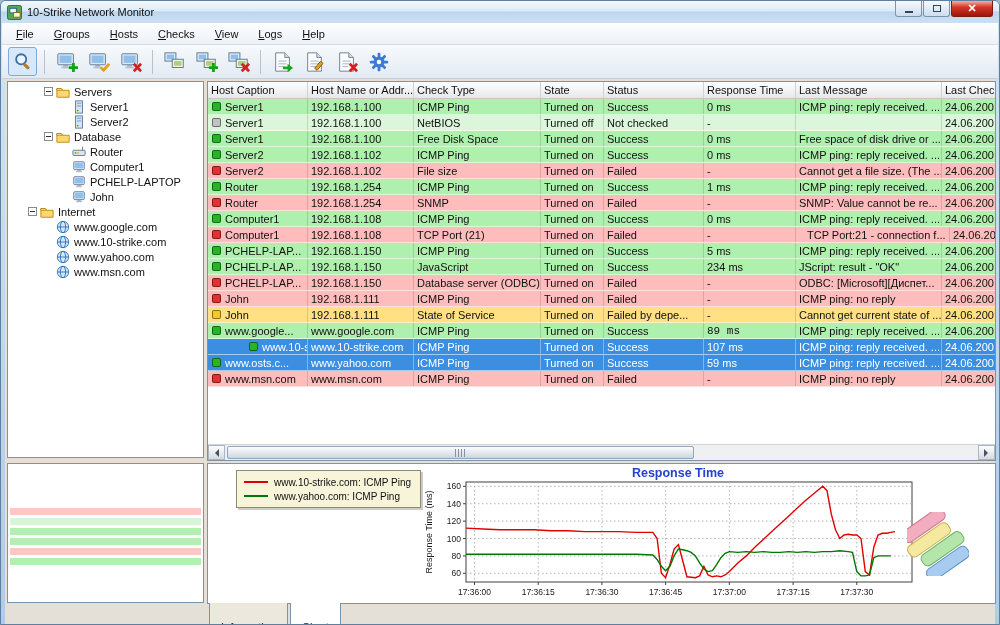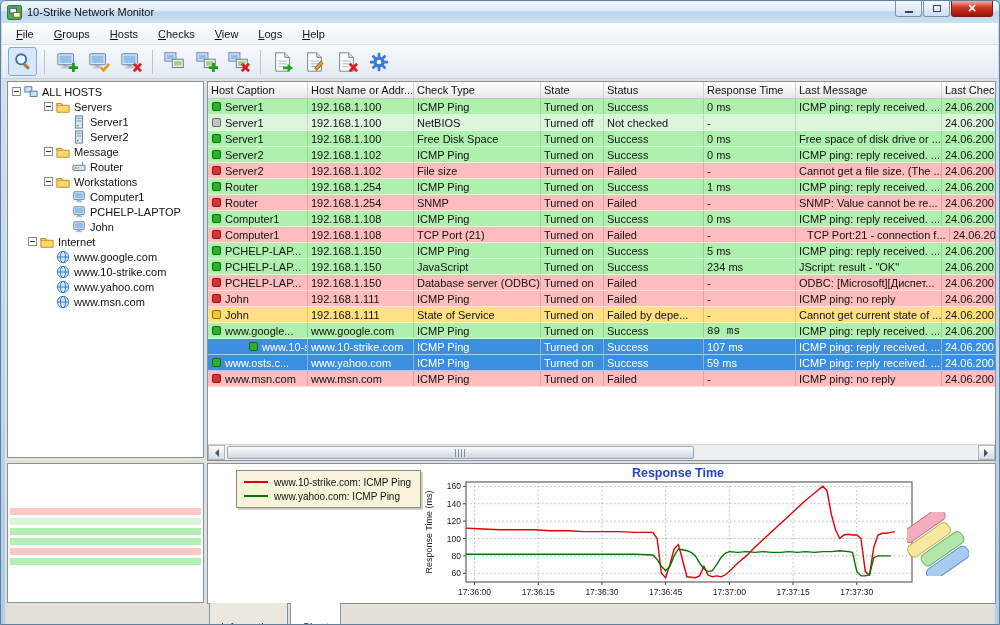--- a/index.html
+++ b/index.html
@@ -248,32 +248,20 @@
               <circle cx="12" cy="12" r="6"></circle>
             </g>
             <circle cx="12" cy="12" r="2.5" fill="#fff"></circle>
           </svg>
         </span>
       </div>
     </div>
   <div class="client"></div>
 
   <div class="panel" id="tree-panel">
-      <div class="tree-row" style="padding-left: 4px;">
-        <span class="expander">
-          <span class="minus"></span>
-        </span>
-        <span class="icon-wrap">
-          <svg viewBox="0 0 16 16" class="ti">
-            <rect x="1" y="2" width="8" height="6" fill="#cfe4f7" stroke="#3a6ea5"></rect>
-            <rect x="7" y="7" width="8" height="6" fill="#cfe4f7" stroke="#3a6ea5"></rect>
-          </svg>
-        </span>
-        <span class="tree-label">ALL HOSTS</span>
-      </div>
       <div class="tree-row" style="padding-left: 36px;">
         <span class="expander">
           <span class="minus"></span>
         </span>
         <span class="icon-wrap">
           <svg viewBox="0 0 16 16" class="ti">
             <path d="M1 4 h5 l1.5 2 H15 v8 H1 z" fill="#ffd76e" stroke="#b8860b"></path>
             <path d="M1 4 h5 l1.5 2 H1 z" fill="#ffe9a8" stroke="#b8860b"></path>
           </svg>
         </span>
@@ -306,45 +294,33 @@
       <div class="tree-row" style="padding-left: 36px;">
         <span class="expander">
           <span class="minus"></span>
         </span>
         <span class="icon-wrap">
           <svg viewBox="0 0 16 16" class="ti">
             <path d="M1 4 h5 l1.5 2 H15 v8 H1 z" fill="#ffd76e" stroke="#b8860b"></path>
             <path d="M1 4 h5 l1.5 2 H1 z" fill="#ffe9a8" stroke="#b8860b"></path>
           </svg>
         </span>
-        <span class="tree-label">Message</span>
+        <span class="tree-label">Database</span>
       </div>
       <div class="tree-row" style="padding-left: 52px;">
         <span class="expander-space"></span>
         <span class="icon-wrap">
           <svg viewBox="0 0 16 16" class="ti">
             <rect x="1" y="6" width="14" height="6" rx="1" fill="#dde3ea" stroke="#5a7596"></rect>
             <circle cx="4" cy="9" r="1" fill="#2db52d"></circle>
             <circle cx="7" cy="9" r="1" fill="#e0a020"></circle>
             <line x1="12" y1="6" x2="12" y2="2" stroke="#5a7596"></line>
           </svg>
         </span>
         <span class="tree-label">Router</span>
-      </div>
-      <div class="tree-row" style="padding-left: 36px;">
-        <span class="expander">
-          <span class="minus"></span>
-        </span>
-        <span class="icon-wrap">
-          <svg viewBox="0 0 16 16" class="ti">
-            <path d="M1 4 h5 l1.5 2 H15 v8 H1 z" fill="#ffd76e" stroke="#b8860b"></path>
-            <path d="M1 4 h5 l1.5 2 H1 z" fill="#ffe9a8" stroke="#b8860b"></path>
-          </svg>
-        </span>
-        <span class="tree-label">Workstations</span>
       </div>
       <div class="tree-row" style="padding-left: 52px;">
         <span class="expander-space"></span>
         <span class="icon-wrap">
           <svg viewBox="0 0 16 16" class="ti">
             <rect x="2" y="2" width="12" height="9" rx="1" fill="#dfe8f2" stroke="#5a7596"></rect>
             <rect x="3.5" y="3.5" width="9" height="6" fill="#8fc0ea"></rect>
             <rect x="6" y="11" width="4" height="1.5" fill="#9aa6b5"></rect>
             <rect x="4.5" y="12.5" width="7" height="1.5" fill="#b6bfcb"></rect>
           </svg>

